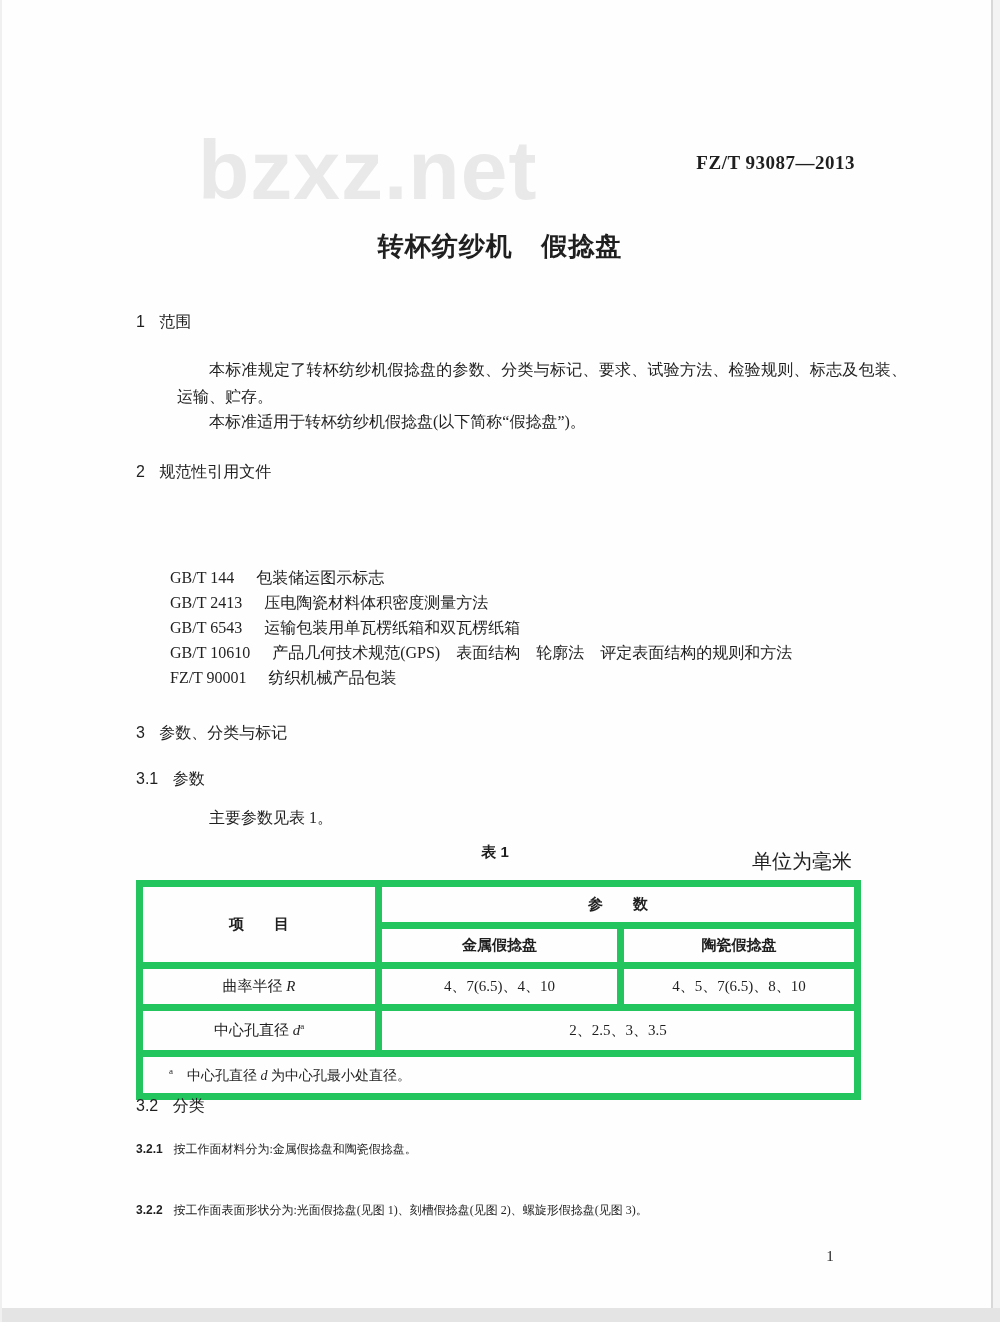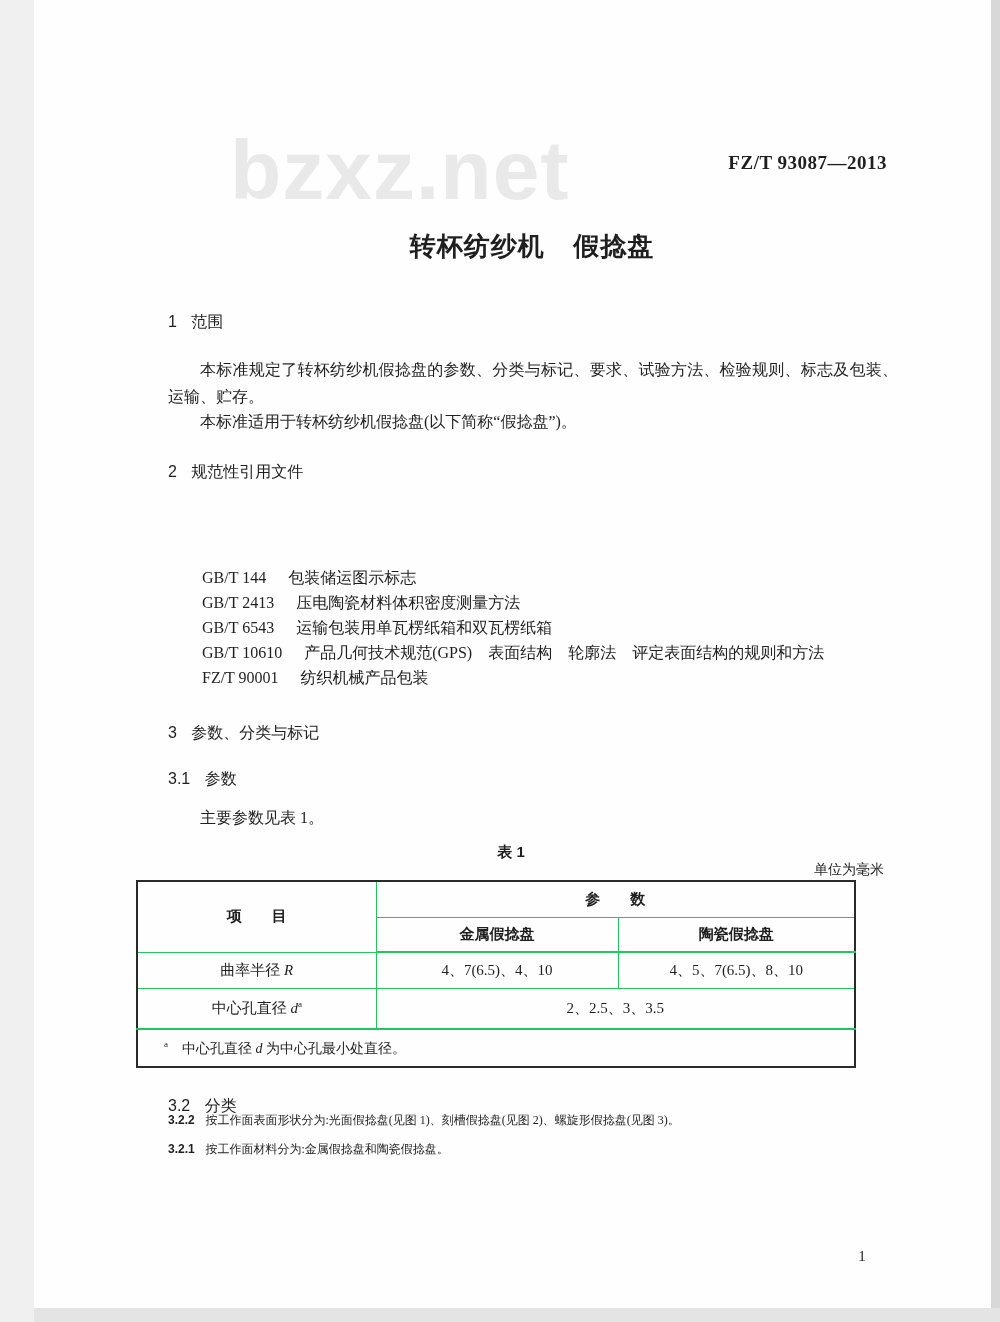--- a/index.html
+++ b/index.html
@@ -2,21 +2,21 @@
 <html><head>
 <meta charset="utf-8">
 <style>
   html, body { margin: 0; padding: 0; background: #ffffff; }
   .canvas {
     position: relative; width: 1000px; height: 1322px;
     background: #fefefe; overflow: hidden;
     font-family: "Liberation Serif", "DejaVu Serif", serif;
     color: #1f1f1f;
   }
-  .abs { position: absolute; padding-left: 32px; }
+  .abs { position: absolute; }
   .watermark {
     left: 198px; top: 122px; font-size: 84px; font-weight: 700;
     font-family: "Liberation Sans", "DejaVu Sans", sans-serif;
     color: #e9e9e9; letter-spacing: 1px; user-select: none;
   }
   .doc-code {
     left: 0; top: 152px; width: 855px; text-align: right;
     font-size: 19px; font-weight: 700; letter-spacing: 0.5px;
   }
   .doc-title {
@@ -27,43 +27,43 @@
   }
   .doc-title .t2 { margin-left: 1.1em; }
   .content { left: 136px; width: 730px; }
   .heading {
     font-family: "Liberation Sans", "DejaVu Sans", sans-serif;
     font-weight: 400; font-size: 16px;
   }
   .heading .num { margin-right: 0.9em; }
   .para {
     font-size: 16px; line-height: 27px; text-indent: 2em;
-    text-align: justify; text-justify: inter-ideograph;
+    text-align: justify; text-justify: inter-ideograph; margin-left: 41px;
   }
   .refs { font-size: 16px; line-height: 25px; margin-left: 34px; }
   .ref-row .ref-code { margin-right: 22px; }
   .clause { font-size: 12px; }
   .clause .num {
     font-family: "Liberation Sans", "DejaVu Sans", sans-serif;
     font-weight: 700; margin-right: 0.9em;
   }
   .caption-row { left: 136px; top: 843px; width: 718px; height: 22px; }
   .tbl-caption {
     position: absolute; left: 0; width: 100%; text-align: center;
     font-family: "Liberation Sans", "DejaVu Sans", sans-serif;
     font-weight: 700; font-size: 15px;
   }
-  .unit-note { position: absolute; right: 2px; top: 18px; font-size: 14px; }
+  .unit-note { position: absolute; right: 2px; top: 5px; font-size: 20px; }
   table.t1 {
     position: absolute; left: 136px; top: 880px; width: 718px;
     border-collapse: collapse; table-layout: fixed;
     font-size: 15px;
   }
   table.t1 td {
-    border: 1px solid #22c55e; text-align: center; vertical-align: middle;
+    border: 7px solid #22c55e; text-align: center; vertical-align: middle;
     padding: 0 4px;
   }
   table.t1 { border: 2px solid #2a2a2a; }
   table.t1 td.th {
     font-family: "Liberation Sans", "DejaVu Sans", sans-serif; font-weight: 700;
   }
   tr.hr1 td { height: 35px; }
   tr.hr2 td { height: 33px; border-bottom-width: 2px; }
   tr.dr1 td { height: 35px; }
   tr.dr2 td { height: 39px; }
@@ -162,21 +162,21 @@
       </tr>
     </tbody>
   </table>
 
   <div class="abs content heading" style="top:1096px">
     <span class="num">3.2</span><span>分类</span>
   </div>
   <div class="abs content clause" style="top:1141px">
     <span class="num">3.2.1</span><span>按工作面材料分为:金属假捻盘和陶瓷假捻盘。</span>
   </div>
-  <div class="abs content clause" style="top:1112px">
+  <div class="abs content clause" style="top:1202px">
     <span class="num">3.2.2</span><span>按工作面表面形状分为:光面假捻盘(见图 1)、刻槽假捻盘(见图 2)、螺旋形假捻盘(见图 3)。</span>
   </div>
 
   <div class="abs page-num">1</div>
 
   <div class="abs scan-edge-right-area"></div>
   <div class="abs scan-edge-right-line"></div>
   <div class="abs scan-edge-bottom"></div>
   <div class="abs scan-edge-left"></div>
 

